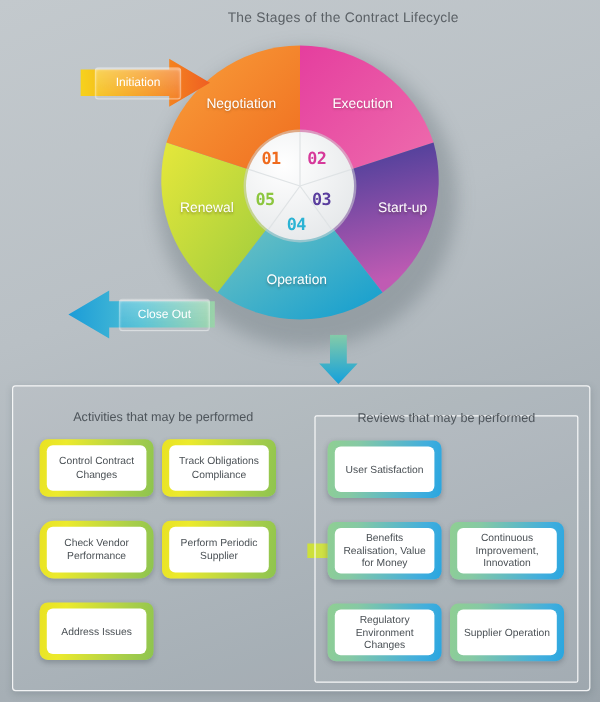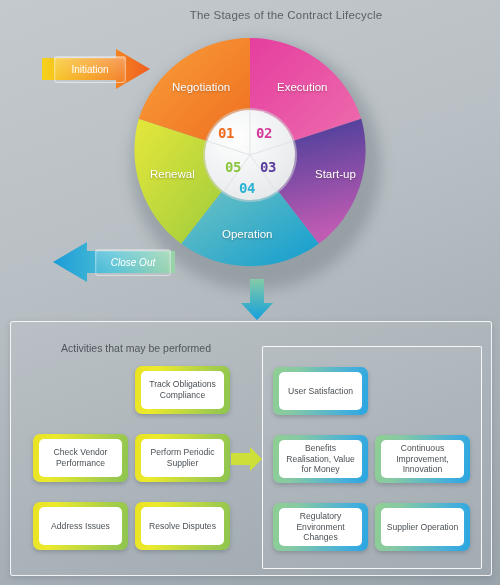--- a/index.html
+++ b/index.html
@@ -23,21 +23,21 @@
   .wheel{position:absolute;left:0;top:0;width:250px;height:250px;}
   .seg-label{
     position:absolute;color:#fff;font-size:11.5px;white-space:nowrap;
     text-shadow:0 1px 2px rgba(60,40,20,.35);
   }
   .num{
     position:absolute;font-family:"DejaVu Sans Mono", monospace;
     font-size:14px;font-weight:bold;letter-spacing:-.5px;white-space:nowrap;
   }
   
-  .arrow-box{position:absolute;}
+  .arrow-box{position:absolute;margin-left:25px;}
   .pill{
     position:absolute;border-radius:3px;display:flex;align-items:center;
     justify-content:center;color:#fff;font-size:10px;
     box-shadow:inset 0 1px 2px rgba(255,255,255,.45);
   }
   
   .outer-frame{
     position:absolute;left:10px;top:321px;width:480px;height:253px;
     border:1px solid rgba(255,255,255,.85);border-radius:3px;
     background:rgba(255,255,255,.045);
@@ -122,40 +122,40 @@
   <div class="seg-label" style="left:47px;top:51px;">Negotiation</div>
   <div class="seg-label" style="left:152px;top:51px;">Execution</div>
   <div class="seg-label" style="left:190px;top:138px;">Start-up</div>
   <div class="seg-label" style="left:97px;top:198px;">Operation</div>
   <div class="seg-label" style="left:25px;top:138px;">Renewal</div>
 
   <div class="num" style="left:93px;top:95px;color:#EF6B1E;">01</div>
   <div class="num" style="left:131px;top:95px;color:#D6399A;">02</div>
   <div class="num" style="left:135px;top:129px;color:#5A3E9E;">03</div>
   <div class="num" style="left:114px;top:150px;color:#2BB3D4;">04</div>
-  <div class="num" style="left:88px;top:129px;color:#8CC63F;margin-left:12px;">05</div>
+  <div class="num" style="left:88px;top:129px;color:#8CC63F;">05</div>
 </div>
 
 <div class="arrow-box" style="left:42px;top:48px;width:110px;height:42px;">
   <svg width="110" height="42" viewBox="0 0 110 42">
     <defs>
       <linearGradient id="iniG" x1="0" y1="0" x2="1" y2="0">
         <stop offset="0" stop-color="#F6D21C"></stop>
           <stop offset="0.55" stop-color="#F6931E"></stop>
         <stop offset="1" stop-color="#EF5E22"></stop>
       </linearGradient>
     </defs>
     <path d="M0,10 L74,10 L74,1 L108,21 L74,41 L74,32 L0,32 Z" fill="url(#iniG)"></path>
   </svg>
   <div class="pill" style="left:12px;top:8px;width:70px;height:25px;
        background:linear-gradient(180deg,rgba(255,255,255,.28),rgba(255,255,255,.04));
        border:1px solid rgba(255,255,255,.35);">Initiation</div>
 </div>
 
-<div class="arrow-box" style="left:51px;top:240px;width:125px;height:44px;font-style:italic;">
+<div class="arrow-box" style="left:30px;top:240px;width:125px;height:44px;">
   <svg width="125" height="44" viewBox="0 0 125 44">
     <defs>
       <linearGradient id="cloG" x1="1" y1="0" x2="0" y2="0">
         <stop offset="0" stop-color="#9BD3A8"></stop>
           <stop offset="0.5" stop-color="#4FC0D4"></stop>
         <stop offset="1" stop-color="#1B9CD8"></stop>
       </linearGradient>
     </defs>
     <path d="M124,11 L36,11 L36,2 L2,22 L36,42 L36,33 L124,33 Z" fill="url(#cloG)"></path>
   </svg>
@@ -173,43 +173,44 @@
       </linearGradient>
     </defs>
     <path d="M10,0 L24,0 L24,24 L33,24 L17,41 L1,24 L10,24 Z" fill="url(#dwnG)"></path>
   </svg>
 </div>
 
 <div class="outer-frame">
 
   <div class="panel-head" style="left:10px;top:20px;width:230px;">Activities that may be performed</div>
 
+  <div class="cell g-act" style="left:22px;top:44px;">
+    <div class="cell-in">Control Contract Changes</div>
+  </div>
   <div class="cell g-act" style="left:124px;top:44px;">
     <div class="cell-in">Track Obligations Compliance</div>
   </div>
-  <div class="cell g-act" style="left:22px;top:112px;">
+  <div class="cell g-act" style="left:22px;top:112px;border-radius:12px;">
     <div class="cell-in">Check Vendor Performance</div>
   </div>
   <div class="cell g-act" style="left:124px;top:112px;">
     <div class="cell-in">Perform Periodic Supplier</div>
   </div>
   <div class="cell g-act" style="left:22px;top:180px;">
     <div class="cell-in">Address Issues</div>
-  </div>
-  <div class="cell g-act" style="left:124px;top:180px;">
-    <div class="cell-in">Resolve Disputes</div>
   </div>
 
   <div class="arrow-box" style="left:220px;top:124px;width:32px;height:26px;">
     <svg width="32" height="26" viewBox="0 0 32 26">
       <path d="M0,7 L19,7 L19,1 L31,13 L19,25 L19,19 L0,19 Z" fill="#CDE03A"></path>
     </svg>
   </div>
 
   <div class="inner-frame">
+    <div class="panel-head" style="left:0;top:-4px;width:218px;">Reviews that may be performed</div>
 
     <div class="cell g-rev" style="left:10px;top:20px;">
       <div class="cell-in">User Satisfaction</div>
     </div>
     <div class="cell g-rev" style="left:10px;top:88px;">
       <div class="cell-in">Benefits Realisation, Value for Money</div>
     </div>
     <div class="cell g-rev" style="left:112px;top:88px;">
       <div class="cell-in">Continuous Improvement, Innovation</div>
     </div>

